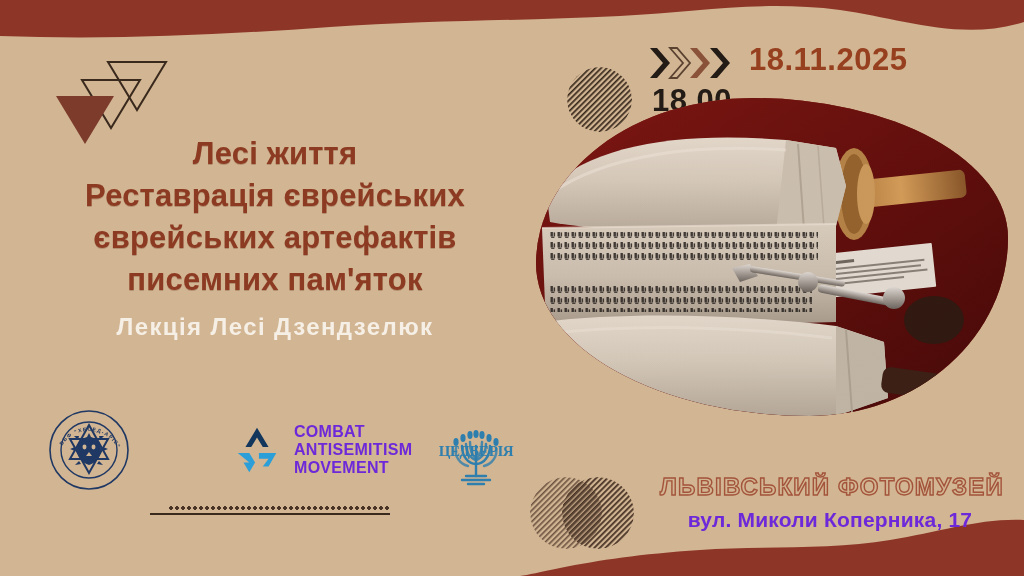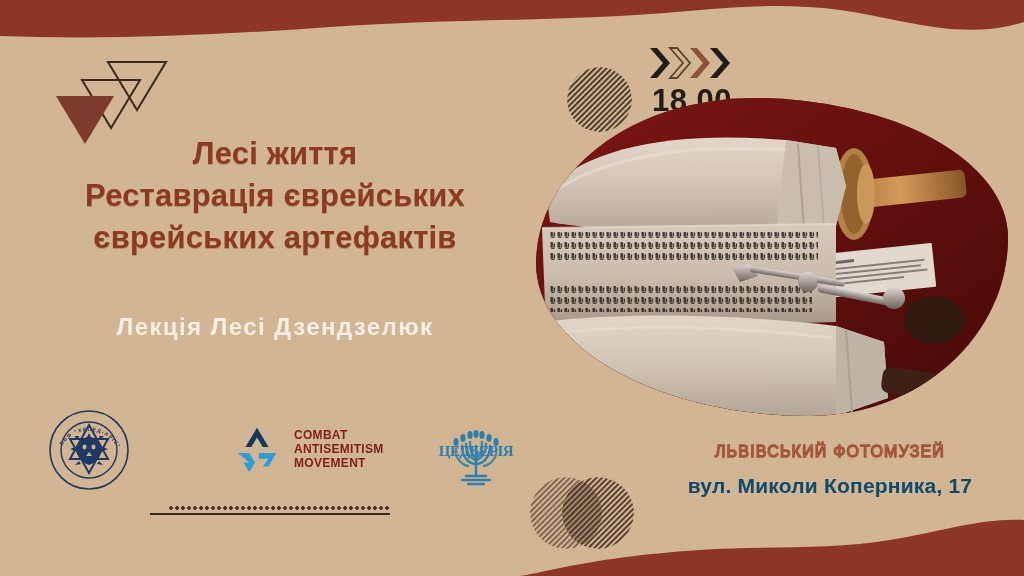--- a/index.html
+++ b/index.html
@@ -90,29 +90,30 @@
   
   .logos{position:absolute;left:40px;top:404px;width:470px;height:92px;}
   .logo{position:absolute;}
   .logo-hesed{left:8px;top:5px;width:82px;height:82px;}
   .logo-cam{left:190px;top:18px;width:180px;height:56px;}
   .logo-menorah{left:392px;top:8px;width:88px;height:80px;}
 
   
   .venue{position:absolute;left:660px;top:443px;width:340px;text-align:center;}
   .venue-name{
-    font-size:16px;font-weight:normal;letter-spacing:1.2px;
+    font-size:24px;font-weight:bold;letter-spacing:1.2px;
     color:transparent;
     -webkit-text-stroke:1.4px #a3543b;
     white-space:nowrap;
+    margin-top:30px;
   }
   .venue-addr{
-    margin-top:12px;
+    margin-top:6px;
     font-size:21px;font-weight:bold;line-height:1.28;
-    color:#0c4a6e;
+    color:#6d28d9;
     letter-spacing:.2px;
   }
   .venue-addr div{white-space:nowrap;}
 </style>
 </head>
 <body>
 
 <div class="poster">
 
   <svg class="wave wave-top" viewBox="0 0 1024 60" preserveAspectRatio="none">
@@ -157,20 +158,21 @@
     <circle cx="36" cy="36" r="36" fill="url(#hatchC)"></circle>
   </svg>
 
   <svg class="chevrons" viewBox="0 0 86 38">
     <path d="M2,4 L15,19 L2,34 L9,34 L22,19 L9,4 Z" fill="#231b16"></path>
     <path d="M22,4 L35,19 L22,34 L29,34 L42,19 L29,4 Z" fill="none" stroke="#5a4231" stroke-width="1.8"></path>
     <path d="M42,4 L55,19 L42,34 L49,34 L62,19 L49,4 Z" fill="#8a5339"></path>
     <path d="M62,4 L75,19 L62,34 L69,34 L82,19 L69,4 Z" fill="#231b16"></path>
   </svg>
 
+  <div class="date">18.11.2025</div>
   <div class="time">18.00</div>
 
   <div class="photo-wrap">
     <div class="photo-blob">
       <svg class="photo-inner" viewBox="0 0 472 318" preserveAspectRatio="none">
         <defs>
           <linearGradient id="velvet" x1="0" y1="0" x2="1" y2="1">
             <stop offset="0" stop-color="#8e1b16"></stop>
             <stop offset="0.5" stop-color="#6e120f"></stop>
             <stop offset="1" stop-color="#4a0b09"></stop>
@@ -255,20 +257,21 @@
 
         <rect x="0" y="0" width="472" height="318" fill="url(#velvet)" opacity="0.06"></rect>
       </svg>
     </div>
   </div>
 
   <div class="title">
     <span>Лесі життя</span>
     <span>Реставрація єврейських</span>
     <span>єврейських артефактів</span>
+    <span>писемних пам'яток</span>
   </div>
   <div class="subtitle">Лекція Лесі Дзендзелюк</div>
 
   <div class="divider">
     <div class="dots"></div>
     <div class="rule"></div>
   </div>
 
   <div class="logos">
 
@@ -302,21 +305,21 @@
       </text>
     </svg>
 
     <div class="logo logo-cam" style="display:flex;align-items:center;gap:10px;">
       <svg viewBox="0 0 56 56" style="width:54px;height:54px;flex:0 0 auto;">
         <path d="M28,5 L40,25 L34,25 L28,15 L22,25 L16,25 Z" fill="#13365c"></path>
         <path d="M8,31 L20,31 L26,41 L20,51 L14,41 L20,41 Z" fill="#2c9fd8"></path>
         <path d="M30,31 L48,31 L40,45 L34,45 L40,37 L30,37 Z" fill="#2c9fd8"></path>
         <path d="M7,29 L49,29 L45,35 L11,35 Z" fill="#13365c" opacity="0.0"></path>
       </svg>
-      <div style="line-height:1.14;color:#7f1d1d;font-weight:bold;font-size:12px;letter-spacing:.3px;">
+      <div style="line-height:1.14;color:#6d28d9;font-weight:bold;font-size:16px;letter-spacing:.3px;">
         <div>COMBAT</div>
         <div>ANTISEMITISM</div>
         <div>MOVEMENT</div>
       </div>
     </div>
 
     <svg class="logo logo-menorah" viewBox="0 0 88 80">
       <g stroke="#2f7fae" stroke-width="2.4" fill="none" stroke-linecap="round">
         <path d="M44,34 L44,64"></path>
         <path d="M30,68 L58,68"></path>

